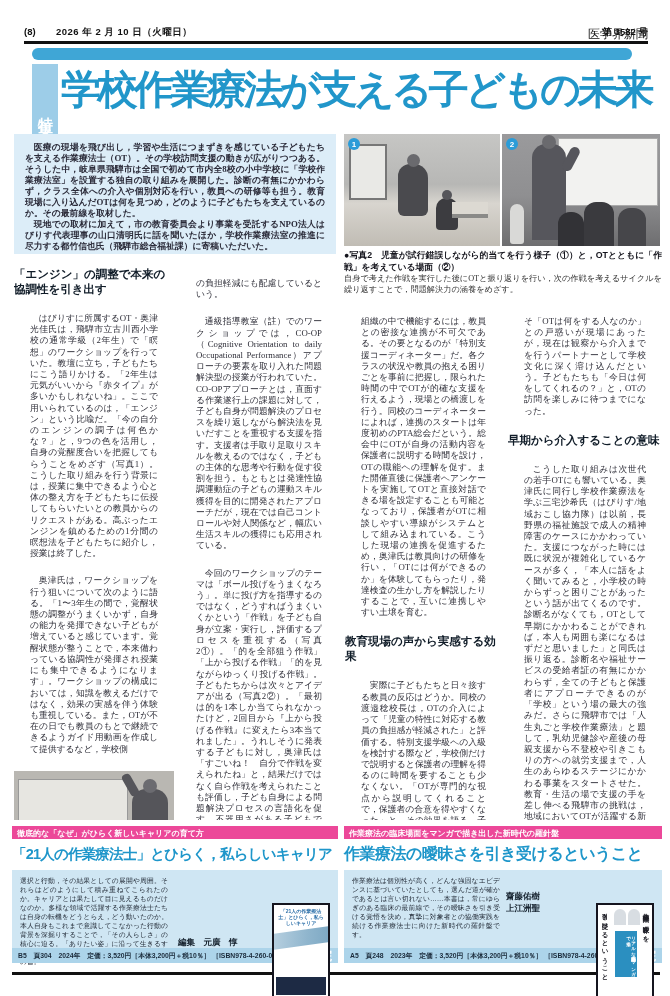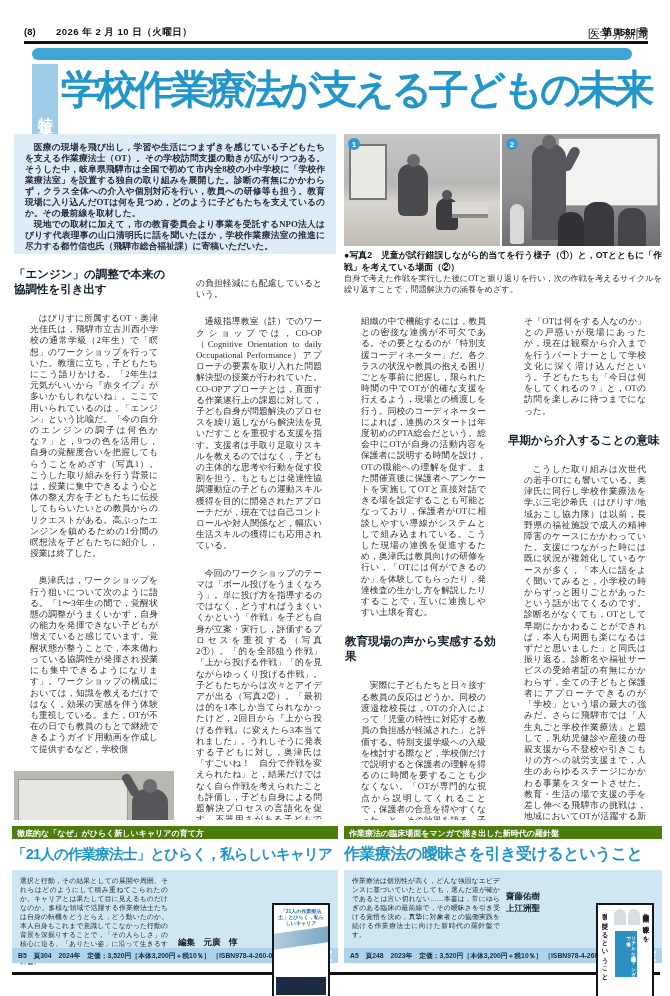--- a/index.html
+++ b/index.html
@@ -68,21 +68,21 @@
   .p1-dot{position:absolute;width:8px;height:8px;border-radius:50%;background:#9a9a96;}
   .p1-person{position:absolute;right:6px;top:18px;width:36px;height:86px;background:#55555a;border-radius:14px 14px 0 0;}
   .p1-person:before{content:"";position:absolute;left:11px;top:-10px;width:14px;height:14px;border-radius:50%;background:#6b6b70;}
   .p1-person:after{content:"";position:absolute;left:-6px;top:-16px;width:9px;height:24px;background:#55555a;transform:rotate(-30deg);border-radius:4px;}
   .cap1b{margin:3px 0 0;font-size:8.6px;font-weight:bold;line-height:11px;color:#14141c;text-align:justify;}
   .cap1n{margin:1px 0 0;font-family:"Liberation Serif",serif;font-size:8px;line-height:10.2px;color:#333;text-align:justify;}
   
   .ad{position:absolute;top:826px;height:137px;}
   .adL{left:12px;width:326px;}
   .adR{left:344px;width:318px;}
-  .ad-banner{height:13px;background:#4d7c0f;color:#fff;font-size:8px;font-weight:bold;
+  .ad-banner{height:13px;background:#ec4899;color:#fff;font-size:8px;font-weight:bold;
              padding:2px 5px 0;box-sizing:border-box;white-space:nowrap;overflow:hidden;}
   .ad-title{height:31px;display:flex;align-items:center;color:#1e96ca;font-weight:bold;background:#fff;white-space:nowrap;}
   .adL .ad-title{font-size:14.5px;letter-spacing:-0.8px;}
   .adR .ad-title{font-size:16px;letter-spacing:-0.5px;}
   .ad-body{position:relative;height:78px;background:#cfe6f3;}
   .ad-text{position:absolute;left:8px;top:6px;width:148px;font-size:6.8px;line-height:9px;
            text-align:justify;color:#1c2430;}
   .ad-credits{position:absolute;font-size:8.5px;font-weight:bold;color:#14202c;line-height:12px;}
   .adL .ad-credits{left:166px;top:26px;margin-top:40px;}
   .adR .ad-credits{left:162px;top:20px;}

